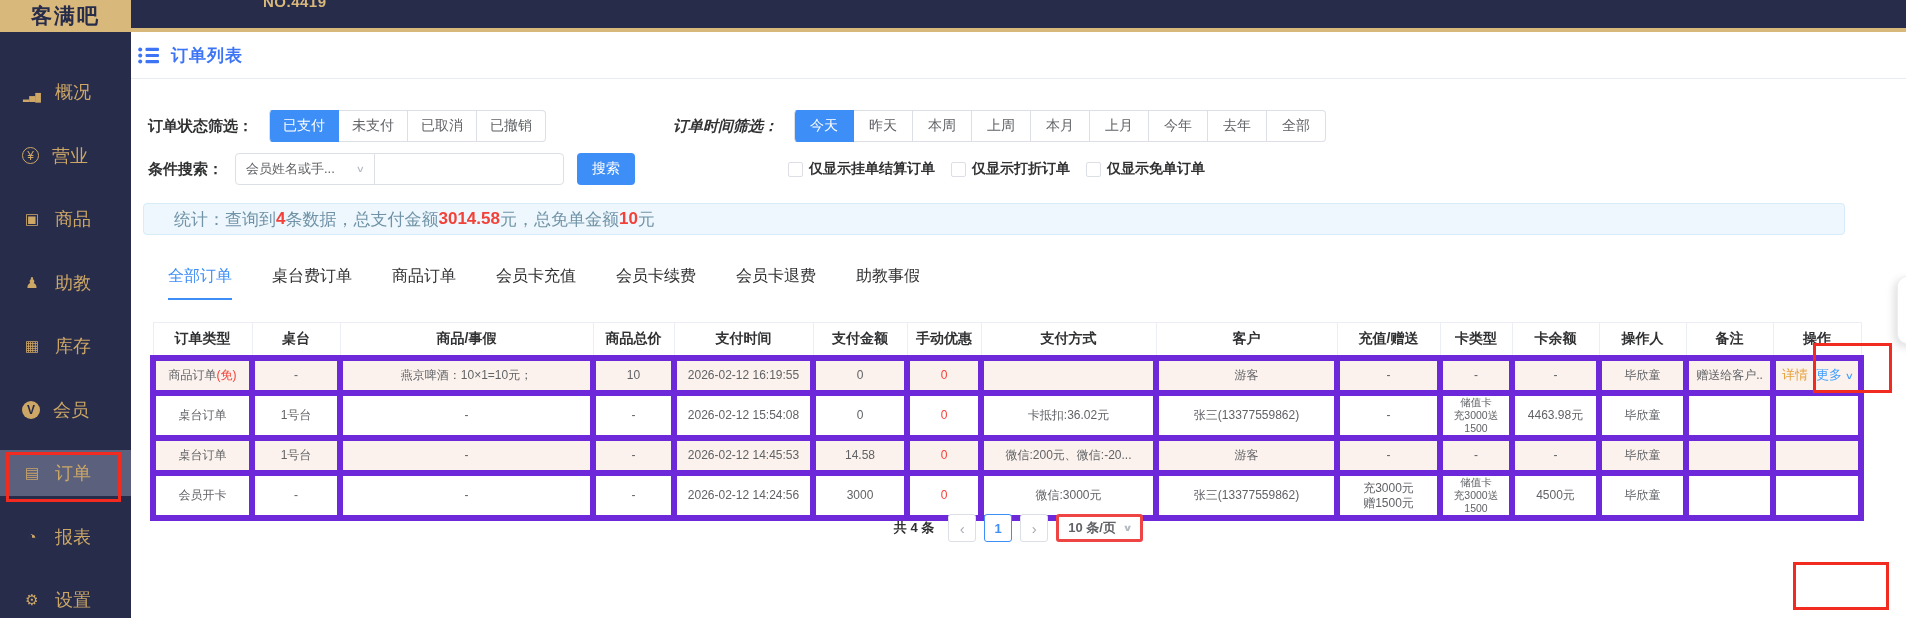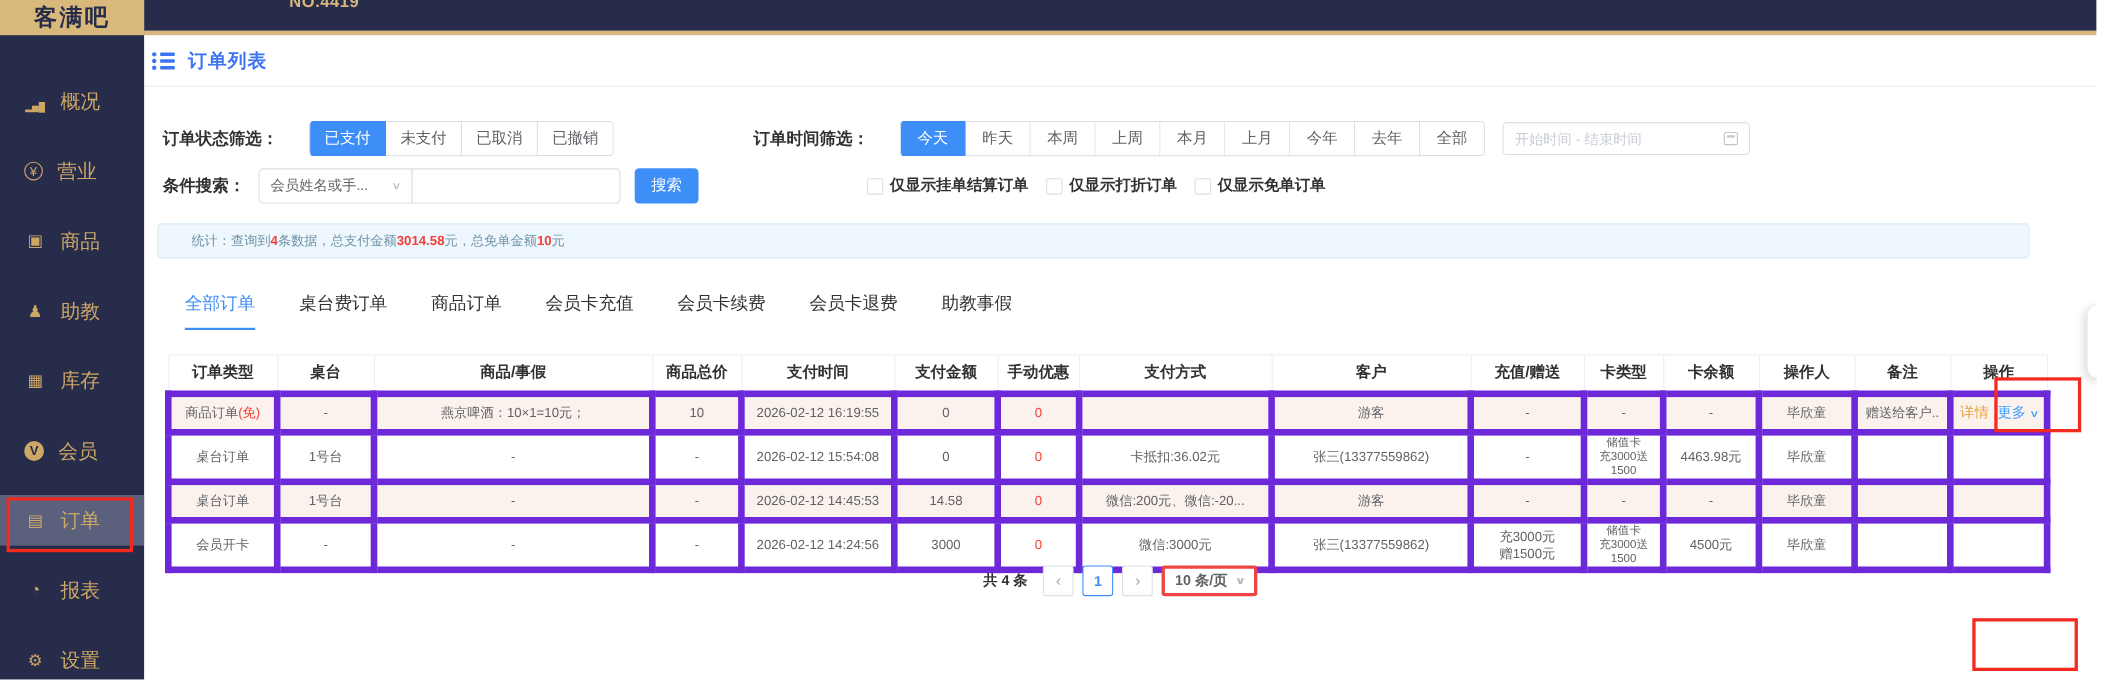--- a/index.html
+++ b/index.html
@@ -23,45 +23,45 @@
   .side-icon.circle-filled { background:var(--gold-text); color:var(--navy); border-radius:50%; width:18px; height:18px; font-size:12px; font-weight:bold; }
 
   
   .content { position:absolute; left:131px; top:32px; right:0; bottom:0; background:#fff; }
   .page-header { position:absolute; left:7px; top:12px; display:flex; align-items:center; gap:12px; }
   .page-title { color:var(--title-blue); font-size:17px; font-weight:bold; letter-spacing:1px; }
   .header-divider { position:absolute; left:0; right:0; top:46px; height:1px; background:#e9edf3; }
 
   .filter-label { font-size:15px; font-weight:bold; color:#303133; white-space:nowrap; }
   .row-filters1 { position:absolute; left:17px; top:78px; height:32px; display:flex; align-items:center; }
-  .seg-group { display:flex; margin-left:28px; }
+  .seg-group { display:flex; margin-left:16px; }
   .seg-btn { height:32px; padding:0 13px; font-size:14px; background:#fff; border:1px solid #dcdfe6; border-left:none; color:#606266; cursor:pointer; white-space:nowrap; }
   .seg-group .seg-btn:first-child { border-left:1px solid #dcdfe6; border-radius:4px 0 0 4px; }
   .seg-group .seg-btn:last-child { border-radius:0 4px 4px 0; }
   .seg-btn.selected { background:var(--accent); border-color:var(--accent); color:#fff; }
   .time-group .seg-btn { padding:0 15px; }
-  .time-label { margin-left:127px; }
+  .time-label { margin-left:127px;font-style:italic; }
   .date-input { margin-left:16px; width:225px; height:30px; border:1px solid #dcdfe6; border-radius:4px; display:flex; align-items:center; padding:0 10px; background:#fff; }
   .date-input input { flex:1; border:none; outline:none; font-size:13px; color:#606266; background:transparent; }
   .date-input input::placeholder { color:#c8ccd4; }
   .cal-icon { width:13px; height:12px; border:1px solid #c0c4cc; border-radius:2px; position:relative; flex:none; }
   .cal-icon::before { content:""; position:absolute; left:2px; right:2px; top:2px; height:2px; background:#c0c4cc; }
 
   .row-filters2 { position:absolute; left:17px; top:121px; height:32px; display:flex; align-items:center; }
   .search-select { margin-left:12px; width:140px; height:32px; border:1px solid #dcdfe6; border-radius:4px 0 0 4px; display:flex; align-items:center; justify-content:space-between; padding:0 10px; font-size:13px; color:#606266; background:#fff; cursor:pointer; }
   .caret { color:#b4b9c2; font-size:9px; transform:scaleX(1.4); display:inline-block; }
   .search-input { margin-left:-1px; width:190px; height:32px; border:1px solid #dcdfe6; border-radius:0 4px 4px 0; outline:none; font-size:13px; padding:0 8px; color:#606266; }
   .search-btn { margin-left:13px; width:58px; height:32px; background:var(--accent); color:#fff; border:none; border-radius:4px; font-size:14px; cursor:pointer; }
 
   .checkbox-row { position:absolute; left:657px; top:121px; height:32px; display:flex; align-items:center; gap:16px; }
   .cb { display:flex; align-items:center; cursor:pointer; }
   .cb-box { width:15px; height:15px; border:1px solid #dcdfe6; border-radius:2px; background:#fff; flex:none; }
   .cb-label { margin-left:6px; font-size:14px; font-weight:bold; color:#303133; white-space:nowrap; }
 
-  .stats-bar { position:absolute; left:12px; top:171px; width:1702px; height:32px; background:#edf7fd; border:1px solid #d6ecf8; border-radius:4px; display:flex; align-items:center; padding-left:30px; font-size:12px; color:#7193a7; }
+  .stats-bar { position:absolute; left:12px; top:171px; width:1702px; height:32px; background:#edf7fd; border:1px solid #d6ecf8; border-radius:4px; display:flex; align-items:center; padding-left:30px; font-size:17px; color:#7193a7; }
   .stats-bar .hl { color:var(--red); font-weight:bold; }
 
   .tabs { position:absolute; left:37px; top:234px; display:flex; gap:40px; font-size:16px; color:#303133; }
   .tab { padding-bottom:11px; cursor:pointer; white-space:nowrap; }
   .tab.active { color:var(--accent); border-bottom:2px solid var(--accent); }
 
   
   .order-table { position:absolute; left:19px; top:290px; width:1708px; border-collapse:collapse; table-layout:fixed; }
   .order-table th { height:35px; border:1px solid #ebeef5; font-size:14px; color:#303133; font-weight:bold; background:#fff; padding:0 2px; }
   .order-table td { height:35px; border:6px solid #6d28d9; font-size:12px; color:#606266; text-align:center; white-space:pre-line; overflow:hidden; padding:0 2px; line-height:1.25; }
@@ -178,24 +178,20 @@
           <button class="seg-btn selected">今天</button>
           <button class="seg-btn">昨天</button>
           <button class="seg-btn">本周</button>
           <button class="seg-btn">上周</button>
           <button class="seg-btn">本月</button>
           <button class="seg-btn">上月</button>
           <button class="seg-btn">今年</button>
           <button class="seg-btn">去年</button>
           <button class="seg-btn">全部</button>
         </div>
-      <div class="date-input">
-        <input placeholder="开始时间 - 结束时间" style="">
-        <span class="cal-icon"></span>
-      </div>
     </div>
 
     <div class="row-filters2">
       <span class="filter-label">条件搜索：</span>
       <div class="search-select">
         <span>会员姓名或手...</span>
         <span class="caret">∨</span>
       </div>
       <input class="search-input" value="" style="">
       <button class="search-btn">搜索</button>

